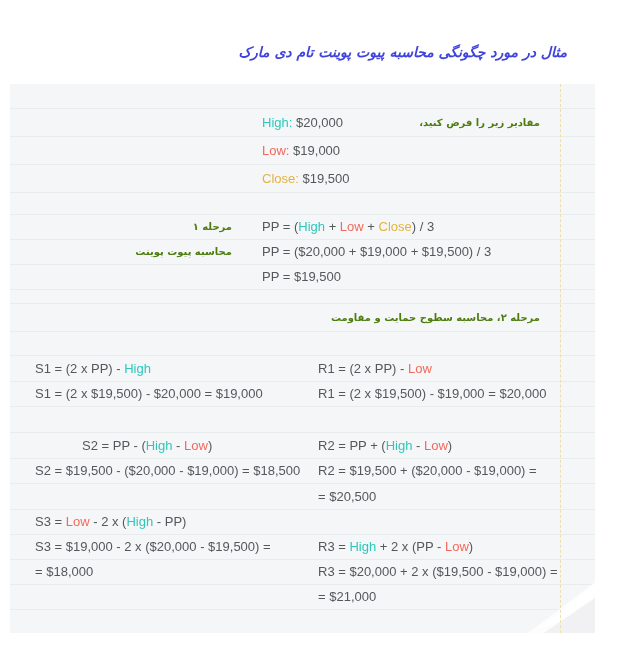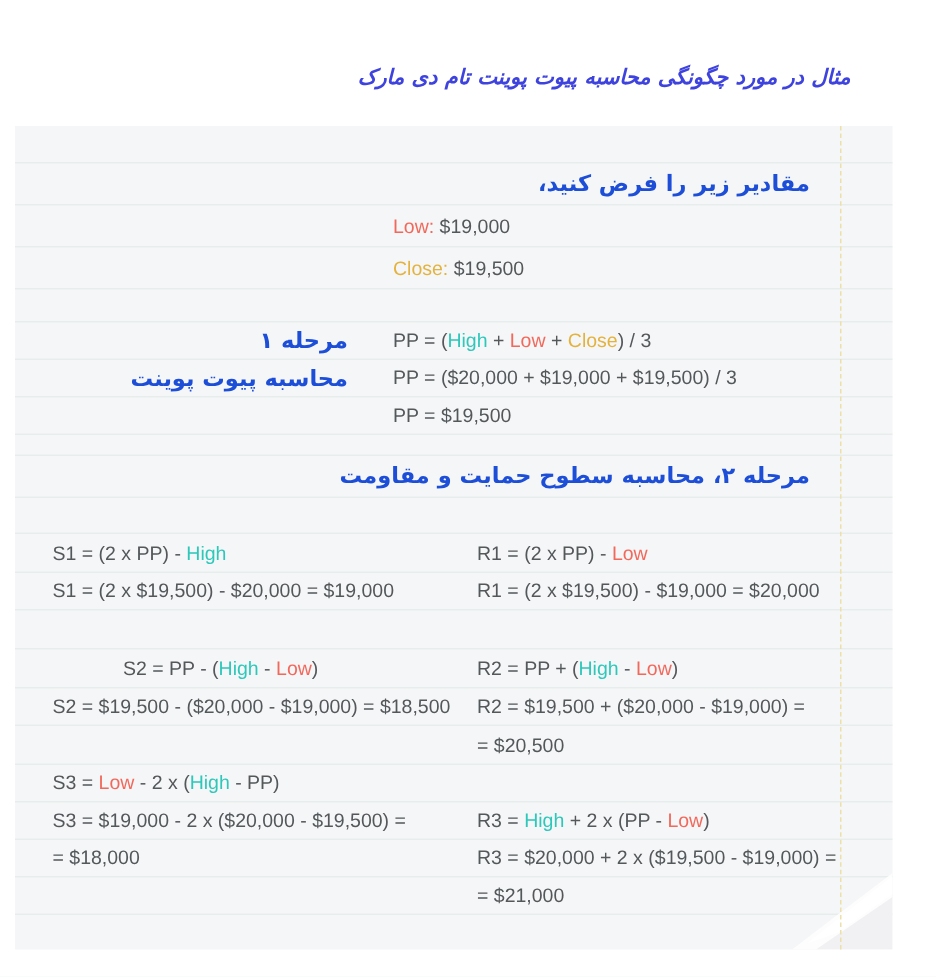--- a/index.html
+++ b/index.html
@@ -20,21 +20,21 @@
   .row{position:relative;box-sizing:border-box;border-bottom:1px solid #e7edec;}
   .row.nb{border-bottom:none}
   .h14{height:14px;line-height:13px}.h22{height:22px;line-height:21px}
   .h23{height:23px;line-height:22px}.h24{height:24px;line-height:23px}
   .h25{height:25px;line-height:24px}.h26{height:26px;line-height:25px}
   .h28{height:28px;line-height:27px}
   .row span{position:absolute;top:0;white-space:nowrap}
   .f{font-size:13px;color:#54585b;}
   .fa{
     font-family:"DejaVu Sans",sans-serif;
-    font-size:15px;font-weight:700;color:#1d4ed8;direction:rtl;
+    font-size:10px;font-weight:700;color:#4d7c0f;direction:rtl;
   }
   .col-pp{left:252px}
   .col-s{left:25px}
   .col-r{left:308px}
   .right55{right:55px}
   .step1-label{right:363px}
   .tok-high{color:#2ec8bb}
   .tok-low{color:#f2695c}
   .tok-close{color:#e4b33e}
   .vline{
@@ -46,20 +46,21 @@
 </head>
 <body>
 
 <h1 class="title">مثال در مورد چگونگی محاسبه پیوت پوینت تام دی مارک</h1>
 
 <div class="card">
 
   <div class="row h25"></div>
 
   <div class="row h28">
+    <span class="f col-pp"><span class="tok-high" style="position: static;">High:</span><span style="position: static;"> $20,000</span></span>
     <span class="fa right55">مقادیر زیر را فرض کنید،</span>
   </div>
 
   <div class="row h28">
     <span class="f col-pp"><span class="tok-low" style="position: static;">Low:</span><span style="position: static;"> $19,000</span></span>
   </div>
 
   <div class="row h28">
     <span class="f col-pp"><span class="tok-close" style="position: static;">Close:</span><span style="position: static;"> $19,500</span></span>
   </div>

